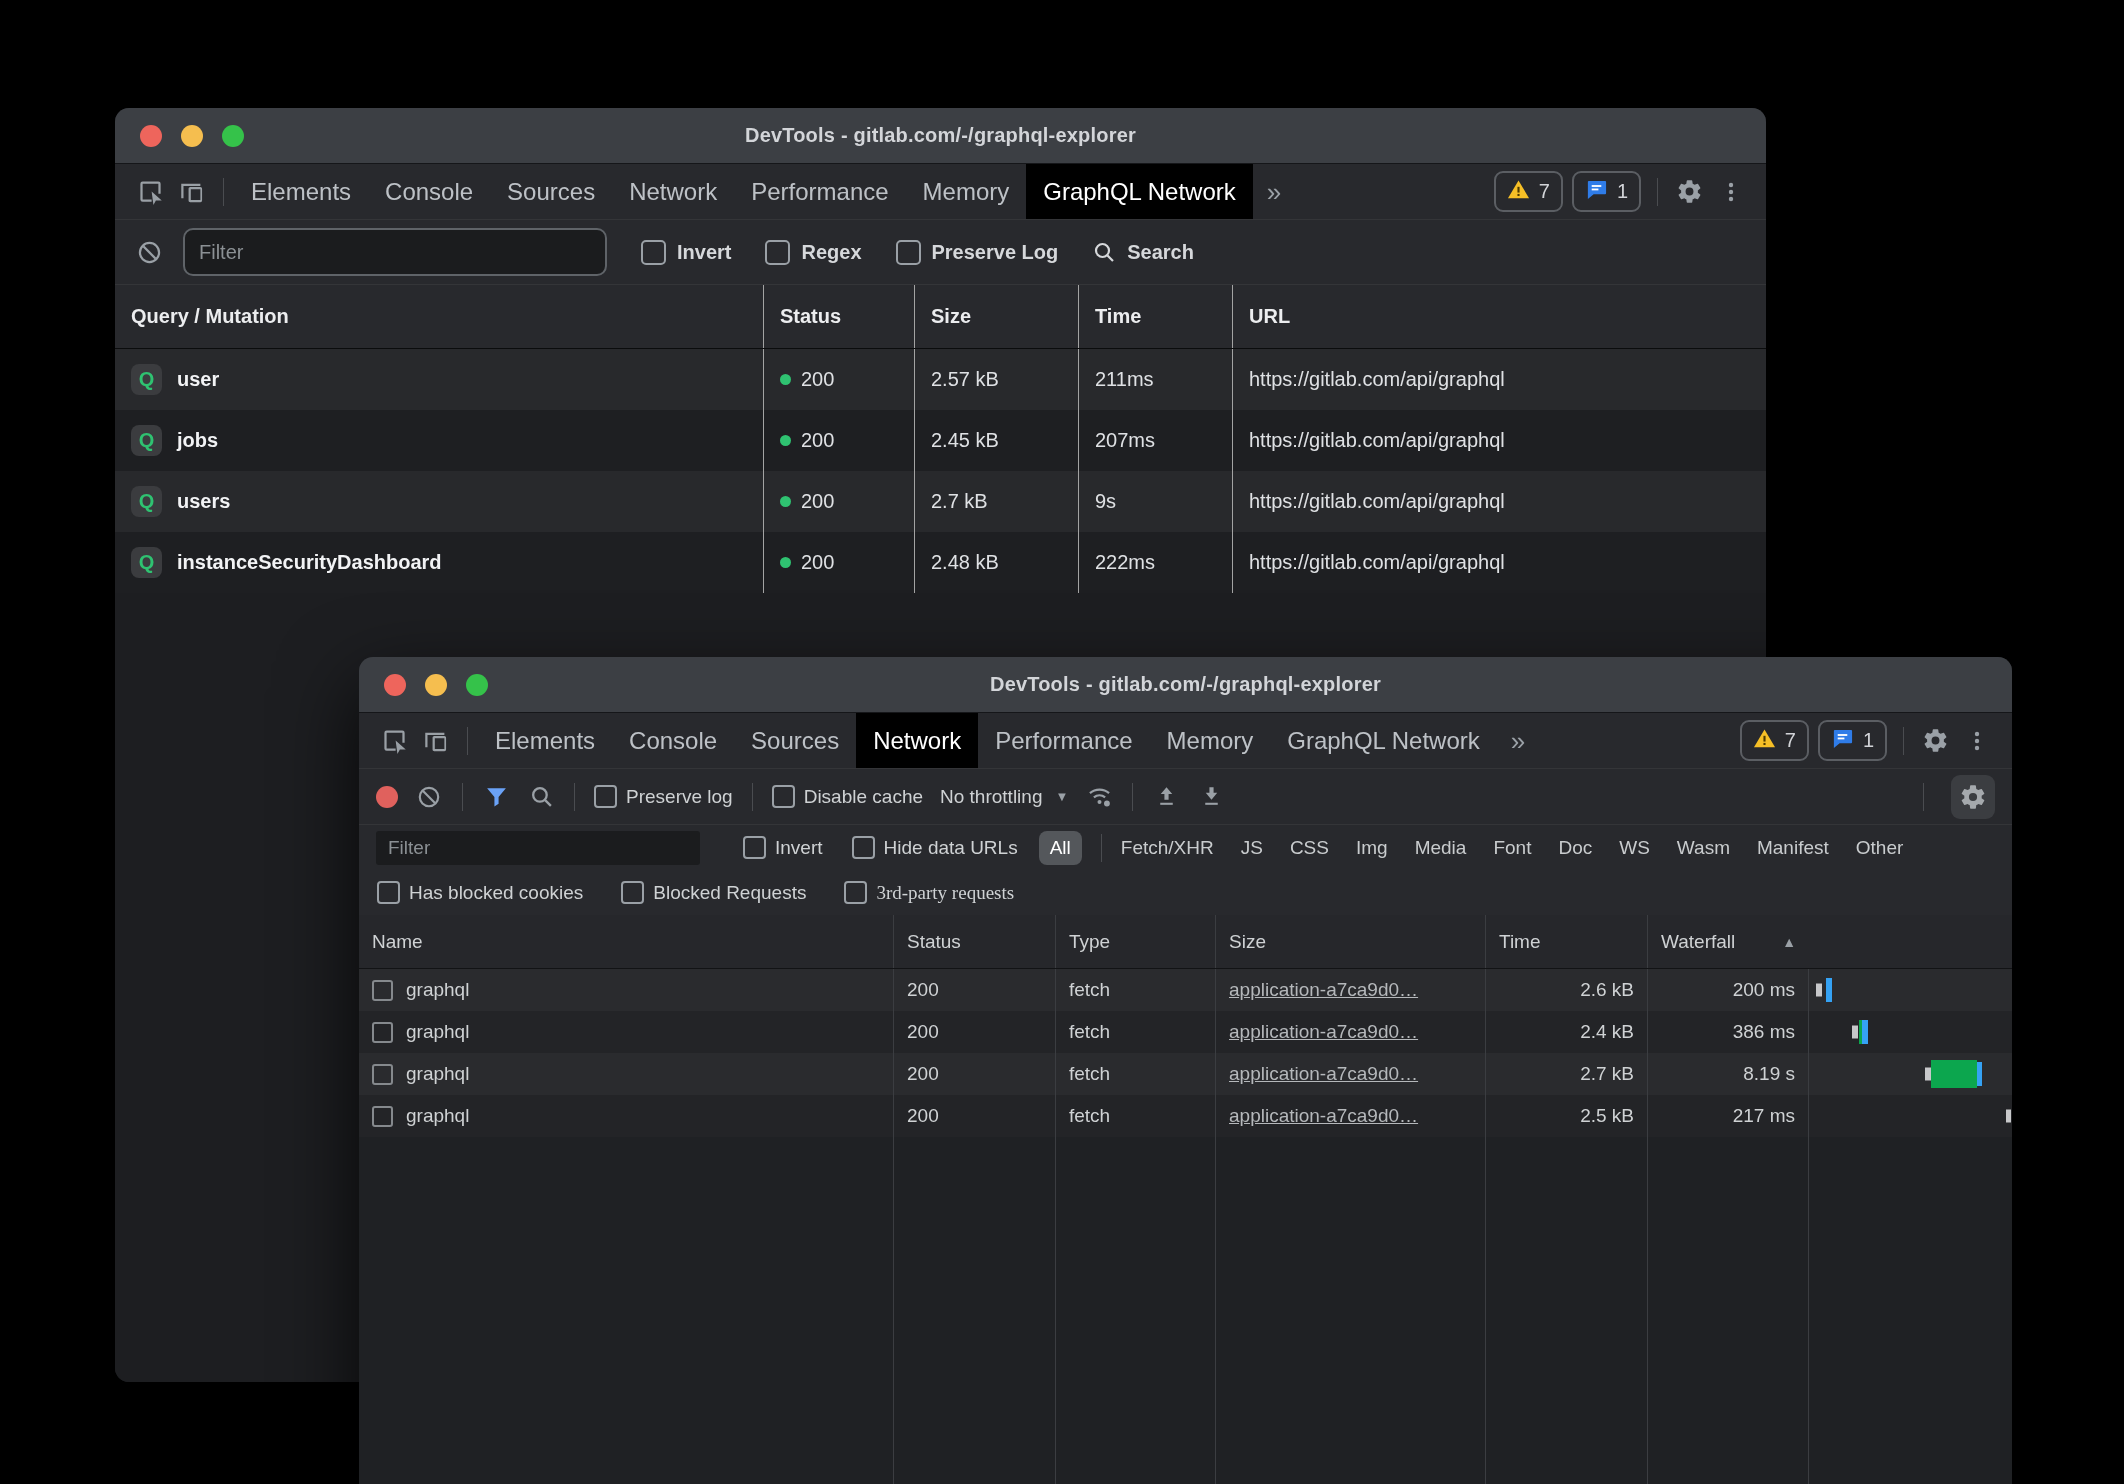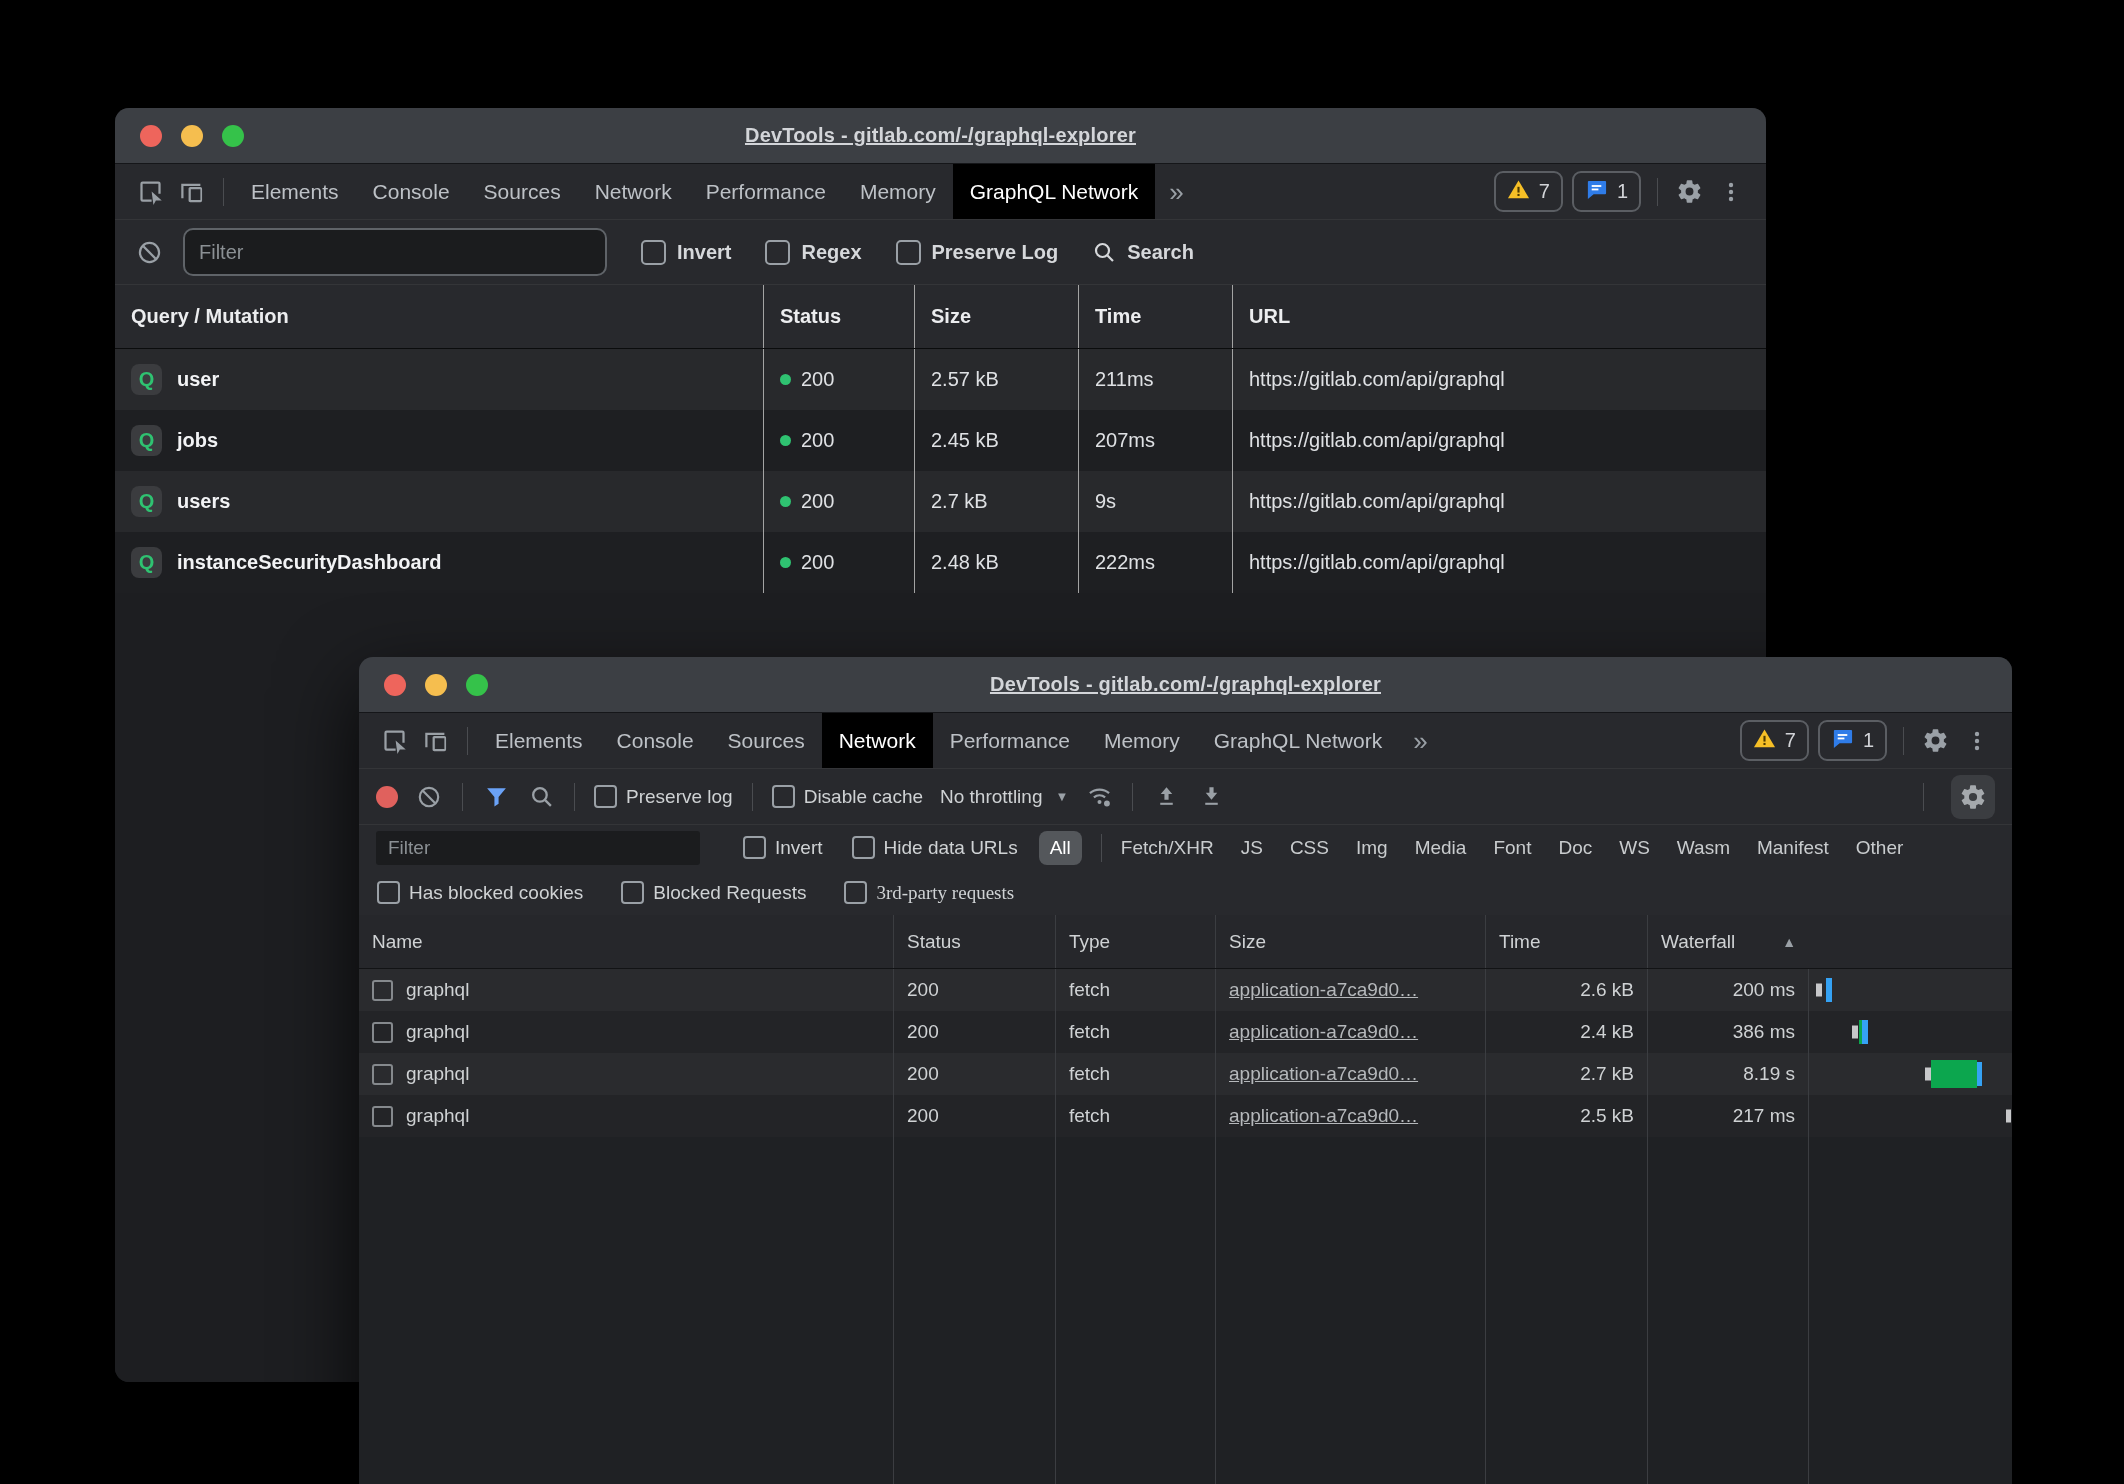--- a/index.html
+++ b/index.html
@@ -7,27 +7,27 @@
   .win{position:absolute;background:#202124;box-shadow:0 28px 80px rgba(0,0,0,.8);overflow:hidden;
     display:flex;flex-direction:column;}
   .win1{left:115px;top:108px;width:1651px;height:1274px;border-radius:14px;z-index:1;}
   .win2{left:359px;top:657px;width:1653px;height:827px;border-radius:14px 14px 0 0;z-index:2;}
 
   
   .titlebar{height:55px;flex:none;background:#3c3f44;position:relative;display:flex;align-items:center;border-bottom:1px solid #151619;}
   .lights{position:absolute;left:25px;top:0;height:100%;display:flex;align-items:center;gap:19px;}
   .light{width:22px;height:22px;border-radius:50%;}
   .light.r{background:#ee655c}.light.y{background:#f5be4f}.light.g{background:#35c24a}
-  .title{flex:1;text-align:center;font-size:20px;font-weight:bold;color:#d3d5d9;letter-spacing:.2px;text-decoration:underline;}
+  .title{flex:1;text-align:center;font-size:20px;font-weight:bold;color:#d3d5d9;letter-spacing:.2px;}
 
   
   .tabbar{height:55px;flex:none;background:#28292d;display:flex;align-items:center;padding:0 14px;border-bottom:1px solid #343538;}
   .ticon{width:42px;height:42px;flex:none;display:flex;align-items:center;justify-content:center;color:#9aa0a6;}
   .vdiv{width:1px;height:28px;background:#4a4c50;margin:0 10px;flex:none;}
-  .tab{padding:0 17px;height:55px;display:flex;align-items:center;font-size:21px;color:#bdc1c6;white-space:nowrap;}
+  .tab{padding:0 17px;height:55px;display:flex;align-items:center;font-size:24px;color:#bdc1c6;white-space:nowrap;}
   .tab.sel{background:#000;color:#fff;}
   .more{font-size:26px;color:#9aa0a6;padding:0 14px;line-height:1;}
   .spacer{flex:1;}
   .badge{display:flex;align-items:center;gap:9px;height:37px;padding:0 11px;border:2px solid #5b5e63;border-radius:9px;color:#d2d4d8;font-size:20px;margin-left:9px;flex:none;}
   .iconbtn{width:42px;height:42px;display:flex;align-items:center;justify-content:center;color:#9aa0a6;flex:none;}
 
   
   .filterbar1{height:64px;flex:none;background:#28292d;display:flex;align-items:center;padding:0 20px;gap:20px;border-bottom:1px solid #343538;}
   input{outline:none;font-family:"Liberation Sans",sans-serif;}
   .f1{width:392px;height:44px;background:#1b1c1e;border:2px solid #5f6368;border-radius:10px;color:#e8eaed;font-size:20px;padding:0 14px;}

